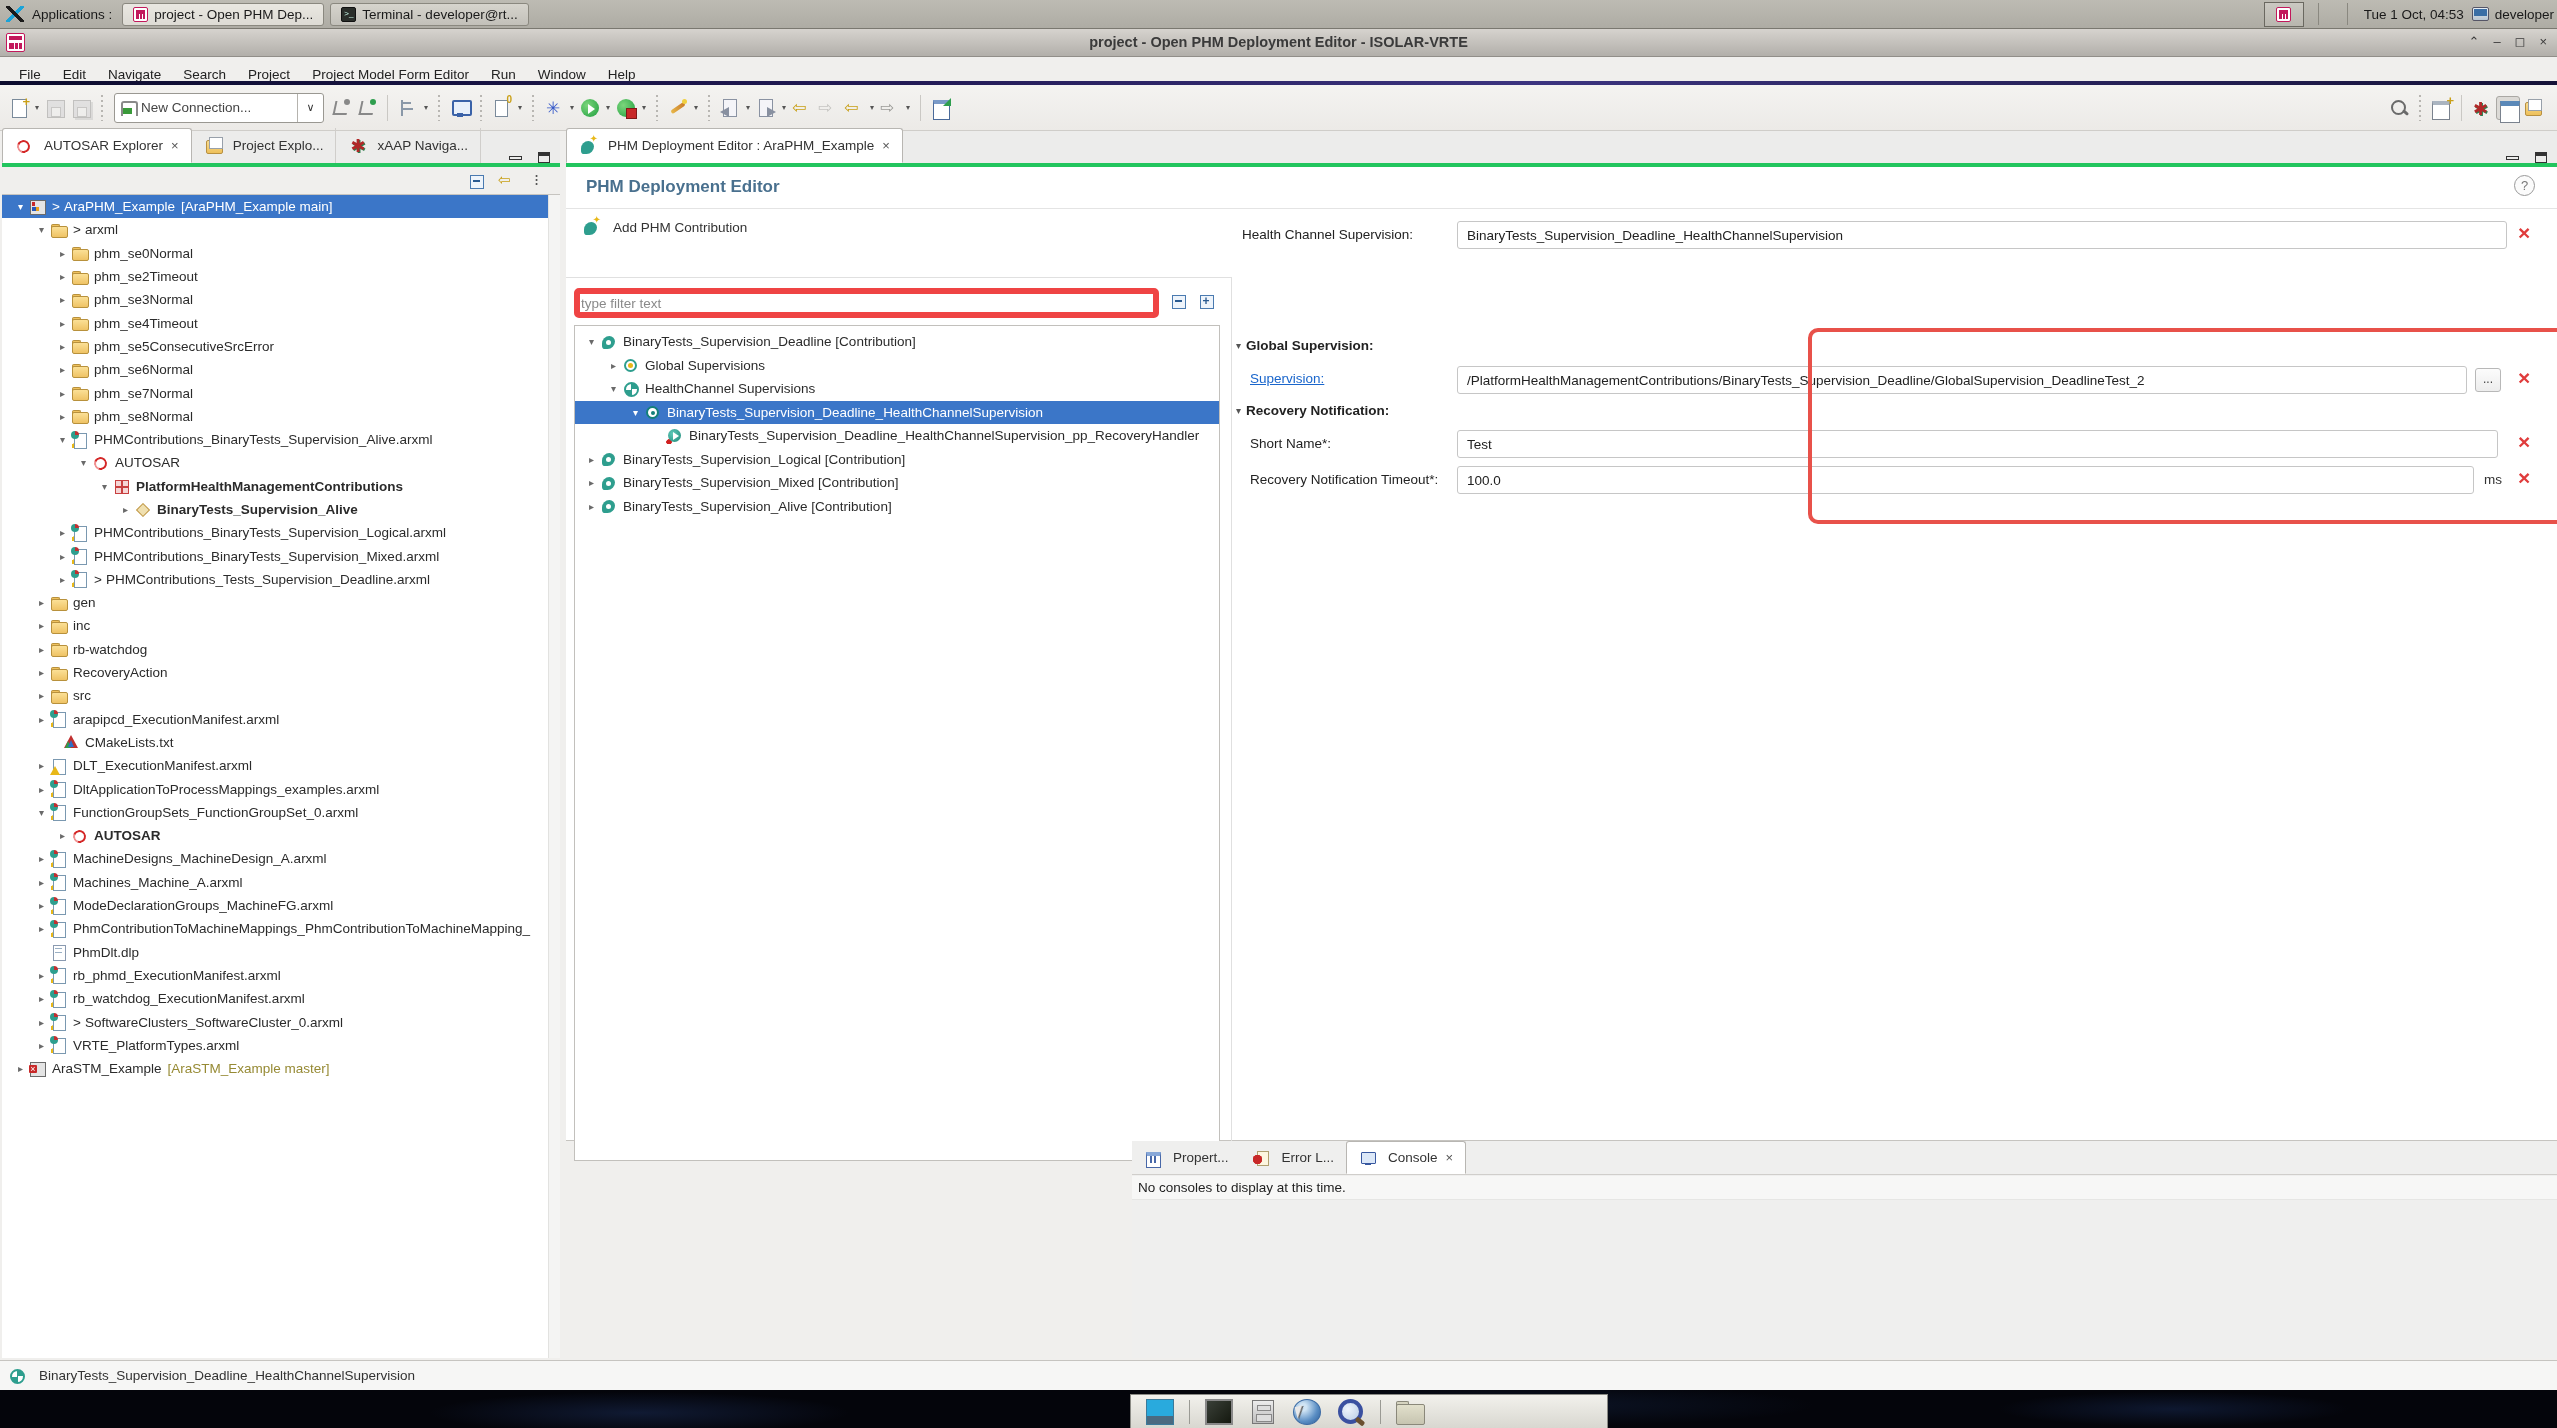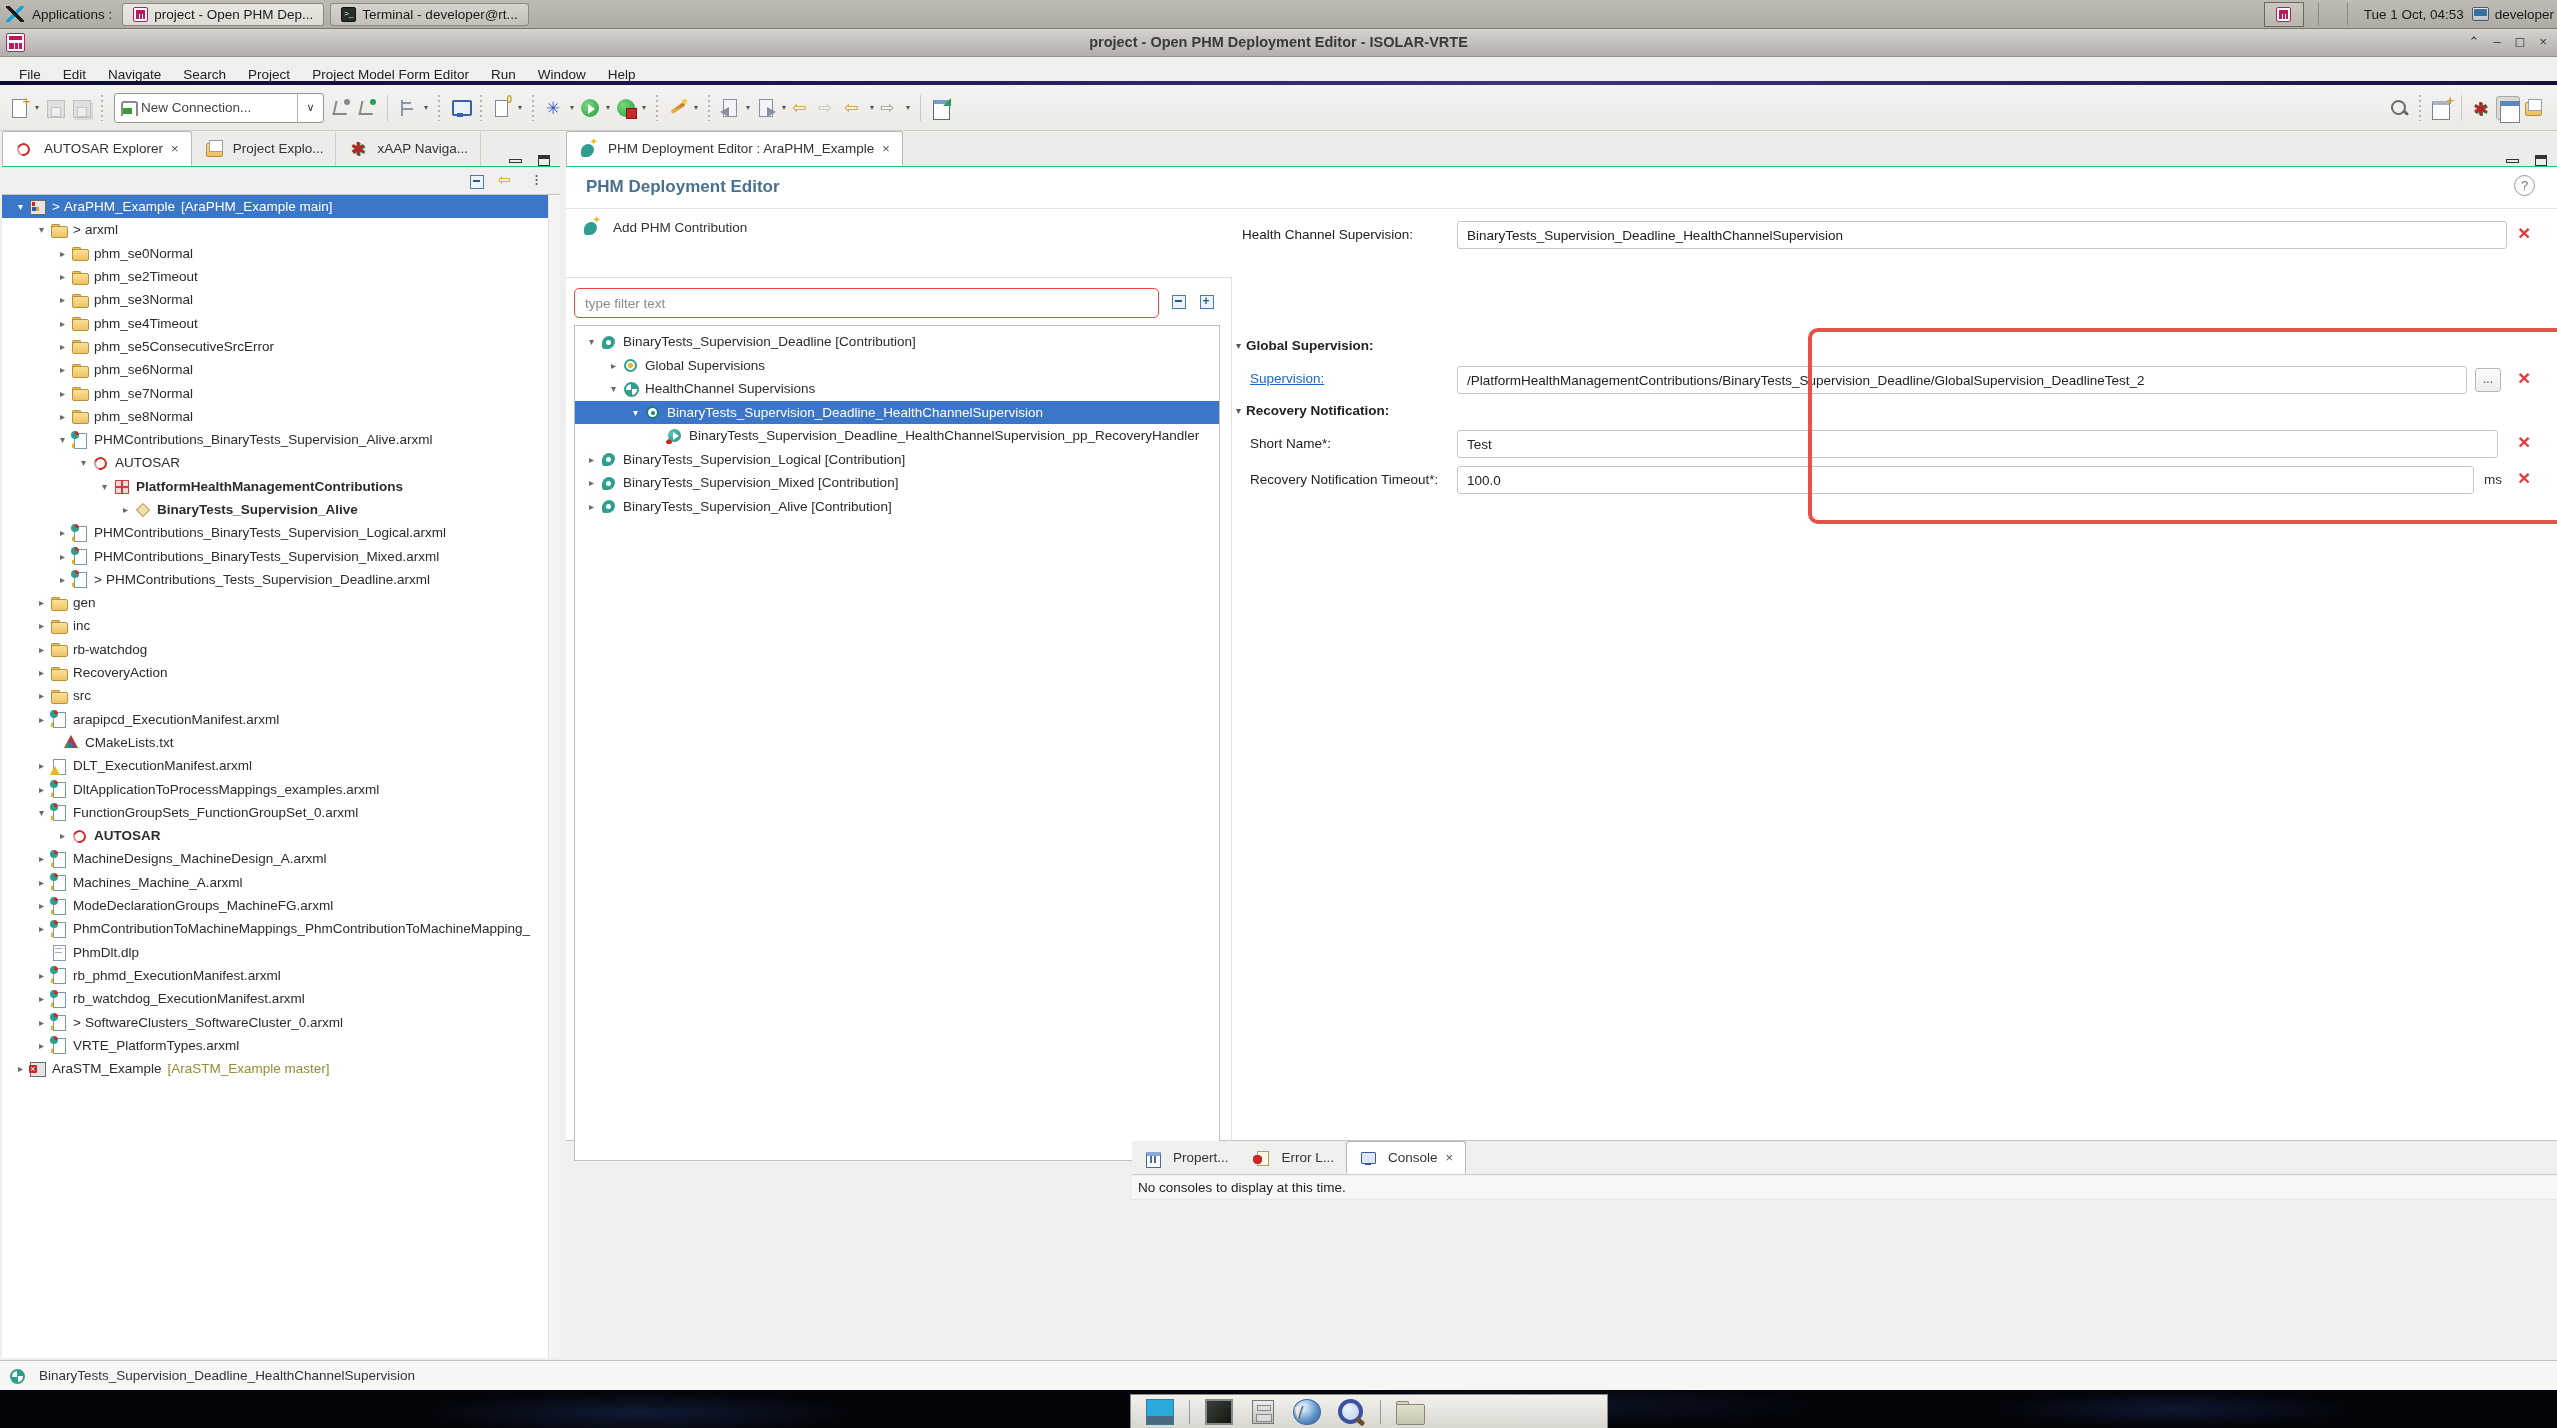--- a/index.html
+++ b/index.html
@@ -110,21 +110,21 @@
   .g-cpersp::before { content:""; position:absolute; left:3px; top:4px; width:18px; height:16px; background:#fff; border:1px solid #7a828e; border-top:5px solid #5a88b8; }
   .g-folder2::before { content:""; position:absolute; left:3px; top:6px; width:15px; height:12px; background:linear-gradient(#f8dc90,#eec05a); border:1px solid #b89040; border-radius:2px; }
   .g-folder2::after { content:""; position:absolute; left:6px; top:3px; width:12px; height:10px; background:#fff; border:1px solid #98a0aa; }
   .active-persp { background:#dcdad6; border:1px solid #aaa8a4; border-radius:3px; }
   #toolbar-right { margin-left:auto; display:flex; align-items:center; padding-right:10px; }
 
   
   #workbench { position:absolute; left:0; top:131px; width:2557px; height:1229px; background:#f0efed; }
 
   
-  .tabbar { position:absolute; left:0; top:0; right:0; height:36px; background:#ececeb; border-bottom:1px solid #22c55e; display:flex; align-items:flex-end; }
+  .tabbar { position:absolute; left:0; top:0; right:0; height:36px; background:#ececeb; border-bottom:4px solid #22c55e; display:flex; align-items:flex-end; }
   .vtab { height:35px; display:flex; align-items:center; gap:6px; padding:0 12px; font-size:13.5px; color:#333;
     border-right:1px solid #d0cecb; }
   .vtab.active { background:#fff; border:1px solid #b8b6b2; border-bottom:1px solid #fff; border-radius:3px 3px 0 0; }
   .vtab .close { color:#555; font-size:13px; margin-left:2px; }
   .minmax { margin-left:auto; display:flex; gap:16px; padding-right:10px; align-items:center; }
   .wm-min { width:13px; height:4px; border:1.5px solid #333; }
   .wm-max { width:12px; height:11px; border:1.5px solid #333; border-top-width:4px; }
 
   
   #explorer { position:absolute; left:2px; top:0; width:558px; height:1227px; background:#f0efed; }
@@ -199,21 +199,21 @@
   
   #editor { position:absolute; left:566px; top:0; width:1991px; height:1227px; }
   #editor .tabbar { height:36px; }
   #editor-body { position:absolute; left:0; top:36px; width:1991px; height:974px; background:#fff; border-bottom:1px solid #c6c4c0; }
   #ed-header { position:absolute; left:0; top:0; width:100%; height:42px; background:#fff; border-bottom:1px solid #e4e4e4; }
   #ed-title { position:absolute; left:20px; top:10px; font-weight:bold; font-size:17px; color:#49708e; }
   #help-btn { position:absolute; right:22px; top:8px; width:21px; height:21px; border:1.5px solid #999; border-radius:50%; color:#777; font-size:13px; text-align:center; line-height:19px; background:#fbfbfb; }
   #add-contrib { position:absolute; left:16px; top:52px; display:flex; align-items:center; gap:8px; font-size:13.5px; color:#333; }
   #left-col-sep { position:absolute; left:0; top:110px; width:665px; height:1px; background:#e0e0e0; }
   #col-divider { position:absolute; left:665px; top:110px; width:1px; height:900px; background:#e0e0e0; }
-  #filter-box { position:absolute; left:8px; top:121px; width:585px; height:30px; border:1px solid #ef4444; border-radius:5px; background:#fff; color:#8a8a8a; font-size:13.5px; display:flex; align-items:center; padding-left:10px; }
+  #filter-box { position:absolute; left:8px; top:121px; width:585px; height:30px; border:6px solid #ef4444; border-radius:5px; background:#fff; color:#8a8a8a; font-size:13.5px; display:flex; align-items:center; padding-left:1px; }
   .flt-ico { position:absolute; top:125px; width:20px; height:20px; }
   #flt-collapse { left:604px; }
   #flt-expand { left:632px; }
   .g-expand::before { content:""; position:absolute; left:2px; top:3px; width:12px; height:12px; border:1.5px solid #4a7ab0; background:#eef4fb; }
   .g-expand::after { content:"+"; position:absolute; left:4.5px; top:2px; color:#2a5a90; font-size:12px; font-weight:bold; }
   #ed-tree { position:absolute; left:8px; top:158px; width:646px; height:836px; border:1px solid #c2c0bc; background:#fff; overflow:hidden; padding-top:4px; }
   #ed-tree .trow { height:23.5px; }
 
   
   #form { position:absolute; left:666px; top:44px; right:0; bottom:0; background:#fff; }

